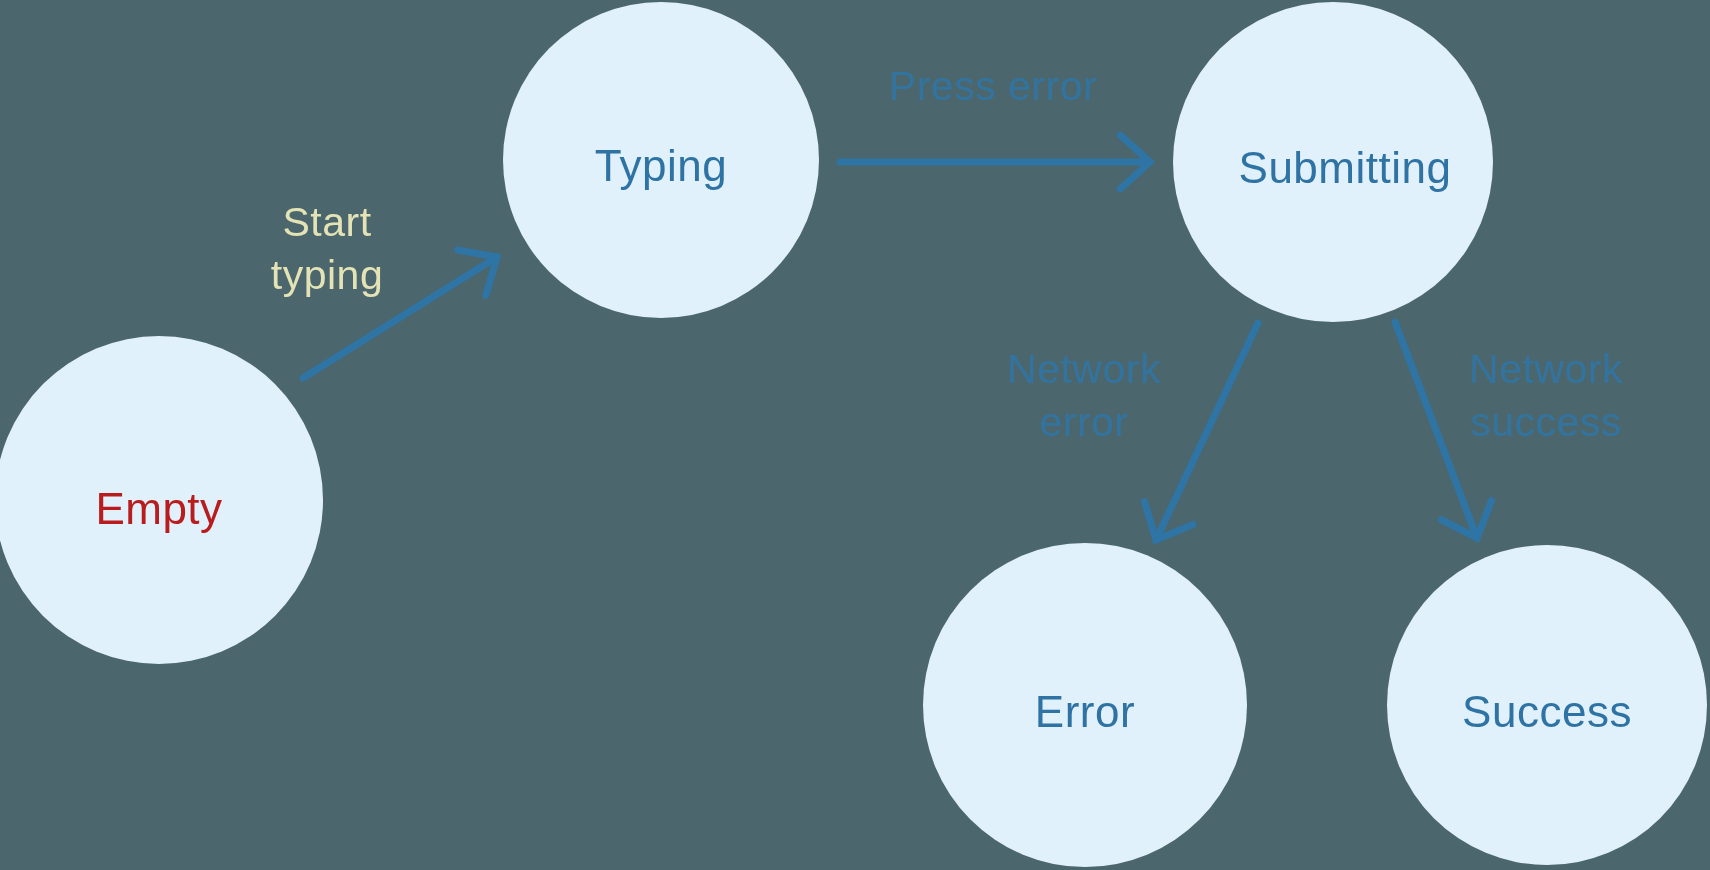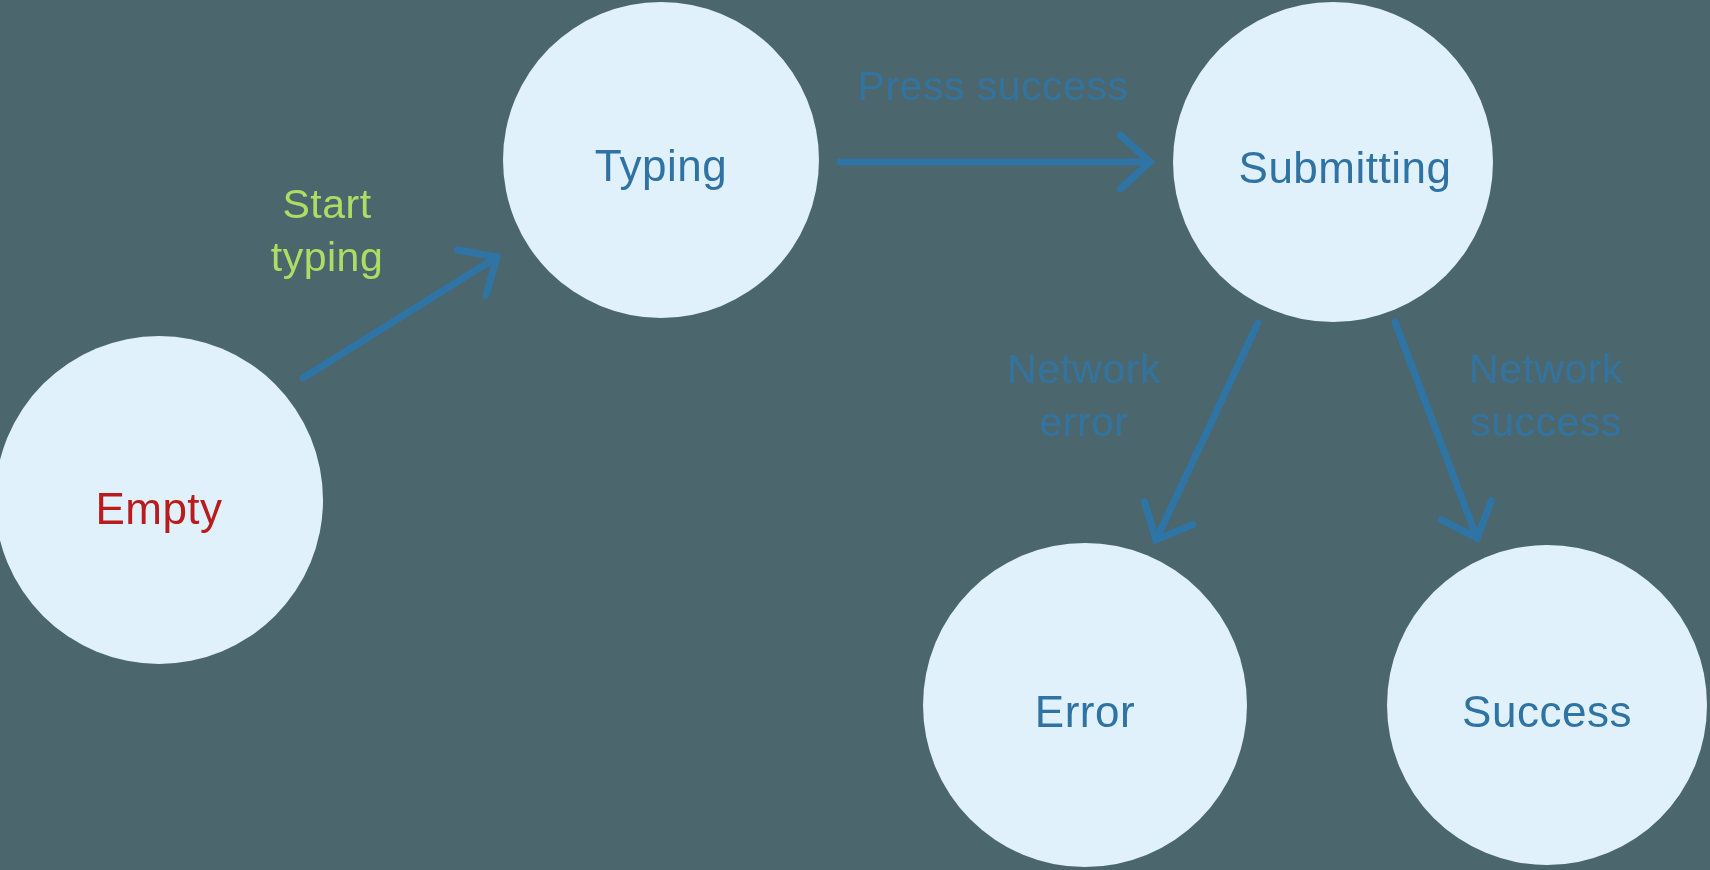--- a/index.html
+++ b/index.html
@@ -78,26 +78,26 @@
         <span class="state-label" style="color: rgb(46, 115, 164); transform: translateY(6px); margin-left: 24px;">Submitting</span>
       </div>
       <div class="state-node" style="left: 923px; top: 543px; width: 324px; height: 324px; background: rgb(224, 241, 252);">
         <span class="state-label" style="color: rgb(46, 115, 164); transform: translateY(7px);">Error</span>
       </div>
       <div class="state-node" style="left: 1387px; top: 545px; width: 320px; height: 320px; background: rgb(224, 241, 252);">
         <span class="state-label" style="color: rgb(46, 115, 164); transform: translateY(7px);">Success</span>
       </div>
     </div>
   <div id="edge-labels">
-      <div class="edge-label" style="left: 327px; top: 231px; color: #bef264; opacity: 0.85;">
+      <div class="edge-label" style="left: 327px; top: 249px; color: #fef9c3; opacity: 0.85;">
         <div>Start</div>
         <div>typing</div>
       </div>
       <div class="edge-label" style="left: 993px; top: 86px; color: rgb(46, 119, 168); opacity: 0.85;">
-        <div>Press success</div>
+        <div>Press error</div>
       </div>
       <div class="edge-label" style="left: 1084px; top: 396px; color: rgb(46, 119, 168); opacity: 0.85;">
         <div>Network</div>
         <div>error</div>
       </div>
       <div class="edge-label" style="left: 1546px; top: 396px; color: rgb(46, 119, 168); opacity: 0.85;">
         <div>Network</div>
         <div>success</div>
       </div>
     </div>

